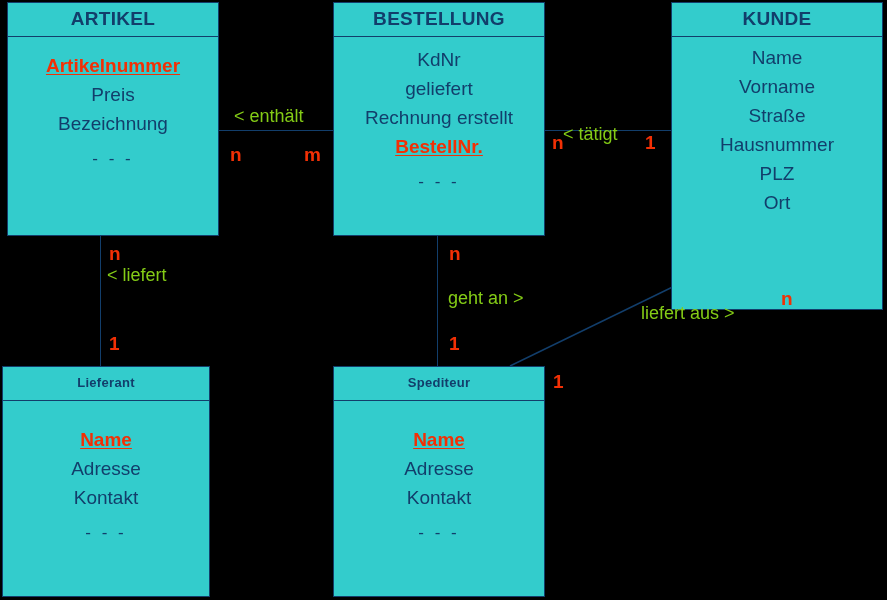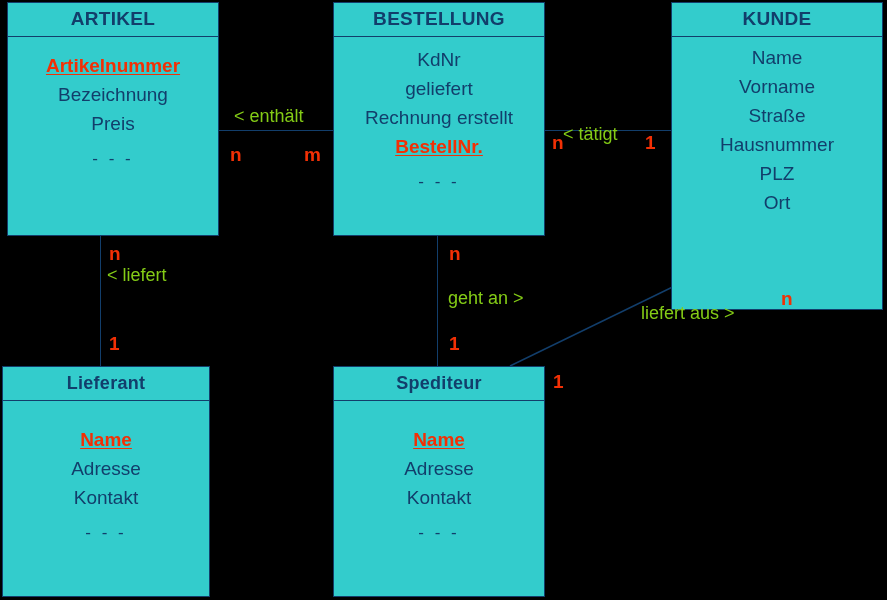--- a/index.html
+++ b/index.html
@@ -32,21 +32,21 @@
     text-align: center;
     font-weight: bold;
     font-size: 19px;
     color: #123E6B;
     border-bottom: 1px solid #123E6B;
     letter-spacing: 0.3px;
     white-space: nowrap;
     overflow: hidden;
   }
   .entity-header.small {
-    font-size: 18px;
+    font-size: 13px;
   }
   .entity-body {
     flex: 1 1 auto;
     padding-top: 14px;
     text-align: center;
     color: #123E6B;
     font-size: 19px;
     line-height: 29px;
   }
   .attr {
@@ -107,22 +107,22 @@
   <div class="line-v" style="left:100px; top:236px; height:130px;"></div>
   <div class="line-v" style="left:437px; top:236px; height:130px;"></div>
   <svg class="diagonal-svg" viewBox="0 0 887 600">
     <line x1="510" y1="366" x2="722" y2="263" stroke="#123E6B" stroke-width="1.4"></line>
   </svg>
 
   <div class="entity" style="left:7px; top:2px; width:212px; height:234px;">
     <div class="entity-header">ARTIKEL</div>
     <div class="entity-body">
       <span class="attr key">Artikelnummer</span>
+      <span class="attr">Preis</span>
       <span class="attr">Bezeichnung</span>
-      <span class="attr">Preis</span>
       <span class="attr ellipsis">- - -</span>
     </div>
   </div>
 
   <div class="entity" style="left:333px; top:2px; width:212px; height:234px;">
     <div class="entity-header">BESTELLUNG</div>
     <div class="entity-body" style="padding-top:8px;">
       <span class="attr">KdNr</span>
       <span class="attr">geliefert</span>
       <span class="attr">Rechnung erstellt</span>

